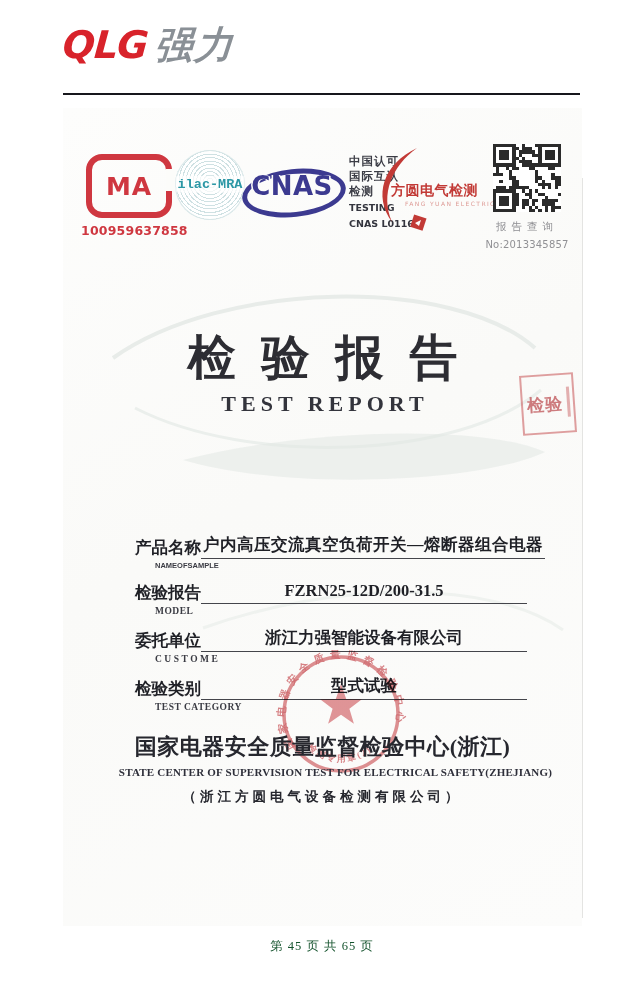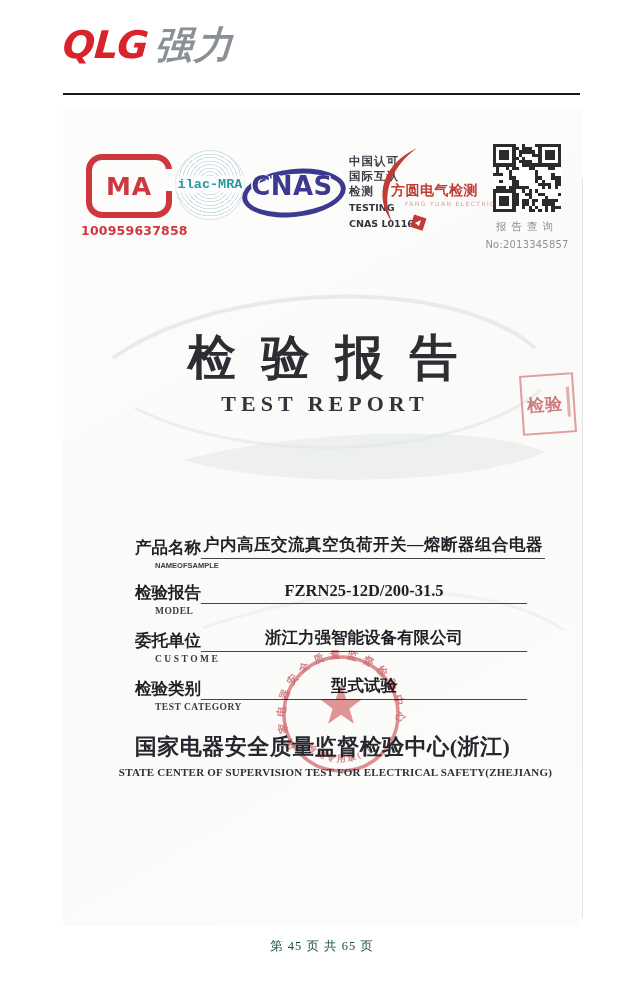--- a/index.html
+++ b/index.html
@@ -358,15 +358,16 @@
     <polygon points="66,36 71.2,50.9 86.9,51.2 74.4,60.7 78.9,75.8 66,66.8 53.1,75.8 57.6,60.7 45.1,51.2 60.8,50.9" fill="rgba(213,100,105,0.8)"></polygon>
     <text font-size="10.5" fill="rgba(205,85,90,0.85)" letter-spacing="5.5" font-weight="bold">
       <textPath href="#ringTop" startOffset="4">国家电器安全质量监督检验中心</textPath>
     </text>
     <text font-size="9" fill="rgba(205,85,90,0.85)" letter-spacing="2" font-weight="bold">
       <textPath href="#ringBottom" startOffset="10">检测专用章(2)</textPath>
     </text>
   </svg>
   <div class="org-cn">国家电器安全质量监督检验中心(浙江)</div>
   <div class="org-en">STATE CENTER OF SUPERVISION TEST FOR ELECTRICAL SAFETY(ZHEJIANG)</div>
+  <div class="org-sub">（浙江方圆电气设备检测有限公司）</div>
 </div>
 
 <div class="page-footer">第 45 页 共 65 页</div>
 
 </body></html>

